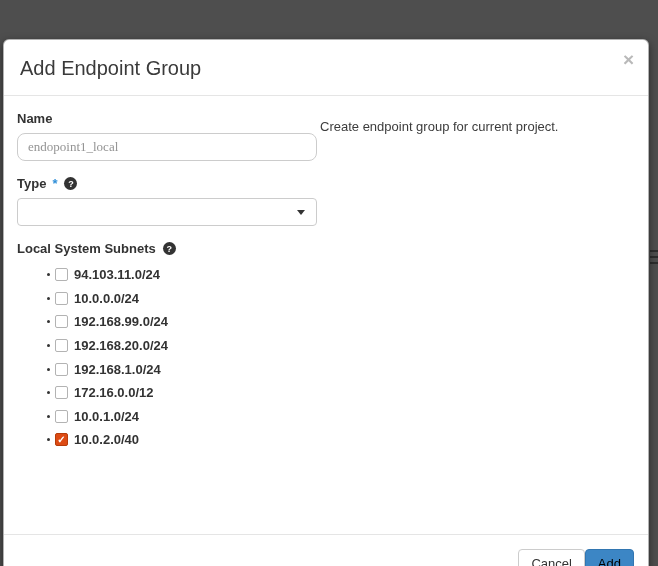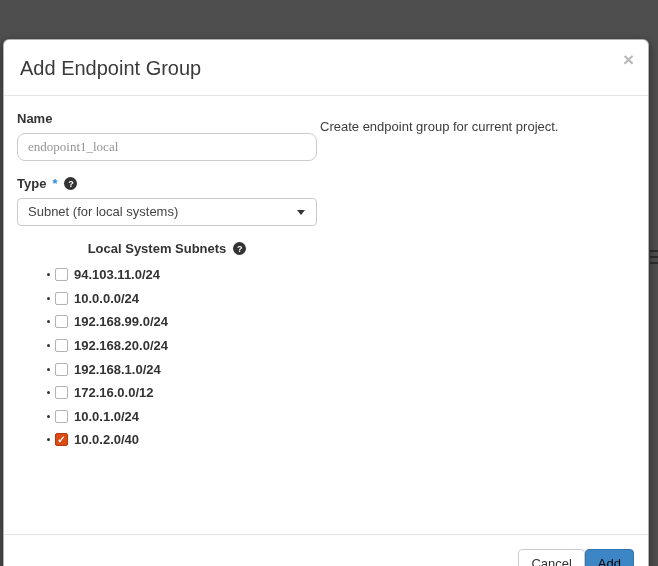--- a/index.html
+++ b/index.html
@@ -109,27 +109,26 @@
       </div>
 
 
       <div class="field-group">
         <div class="field-label">
           <span>Type</span>
           <span class="required">*</span>
           <span class="help-icon">?</span>
         </div>
         <div class="select-box">
-          <span>Subnet (for local systems)</span>
           <span class="caret-icon"></span>
         </div>
       </div>
 
       <div>
-        <div class="field-label" style="margin-bottom:0;justify-content:center;">
+        <div class="field-label" style="margin-bottom:0;">
           <span>Local System Subnets</span>
           <span class="help-icon">?</span>
         </div>
         <ul class="subnet-list">
             <li class="subnet-row">
               <span class="dot"></span>
               <span class="cb"></span>
               <span class="cb-label">94.103.11.0/24</span>
             </li>
             <li class="subnet-row">

